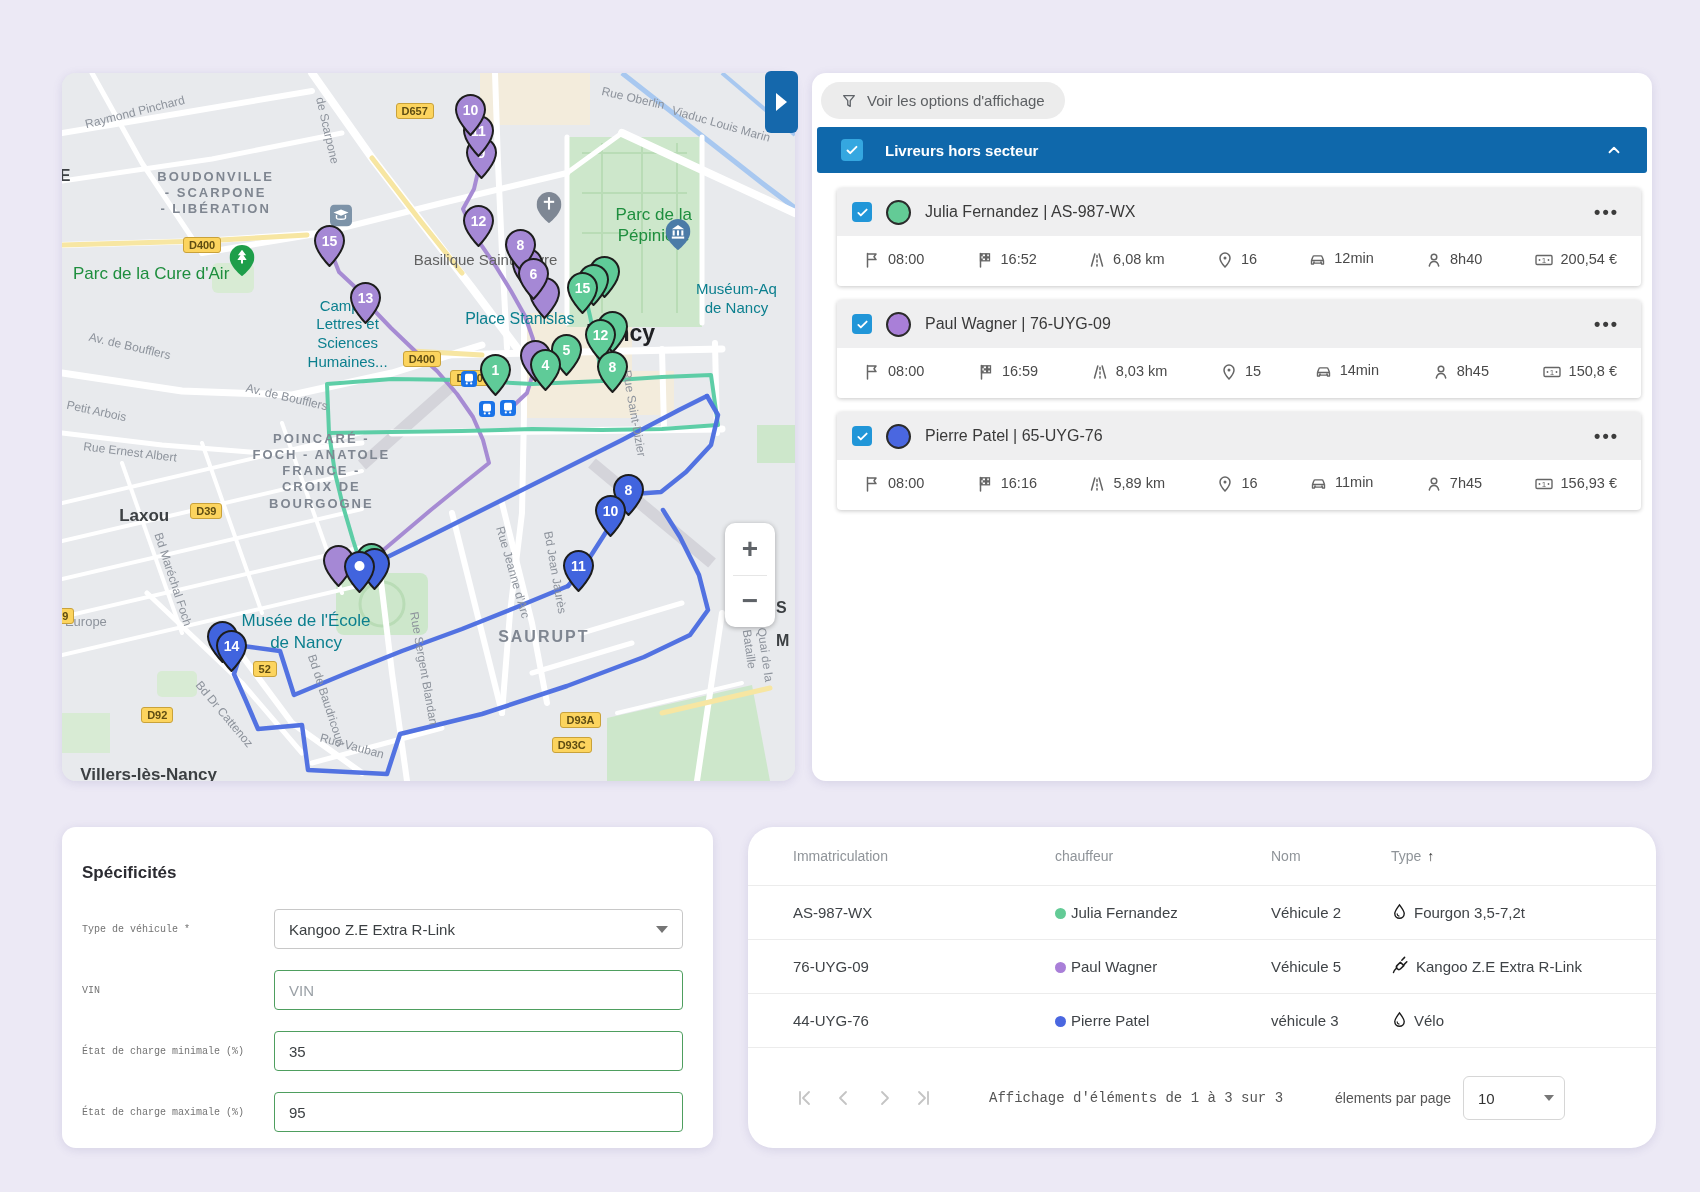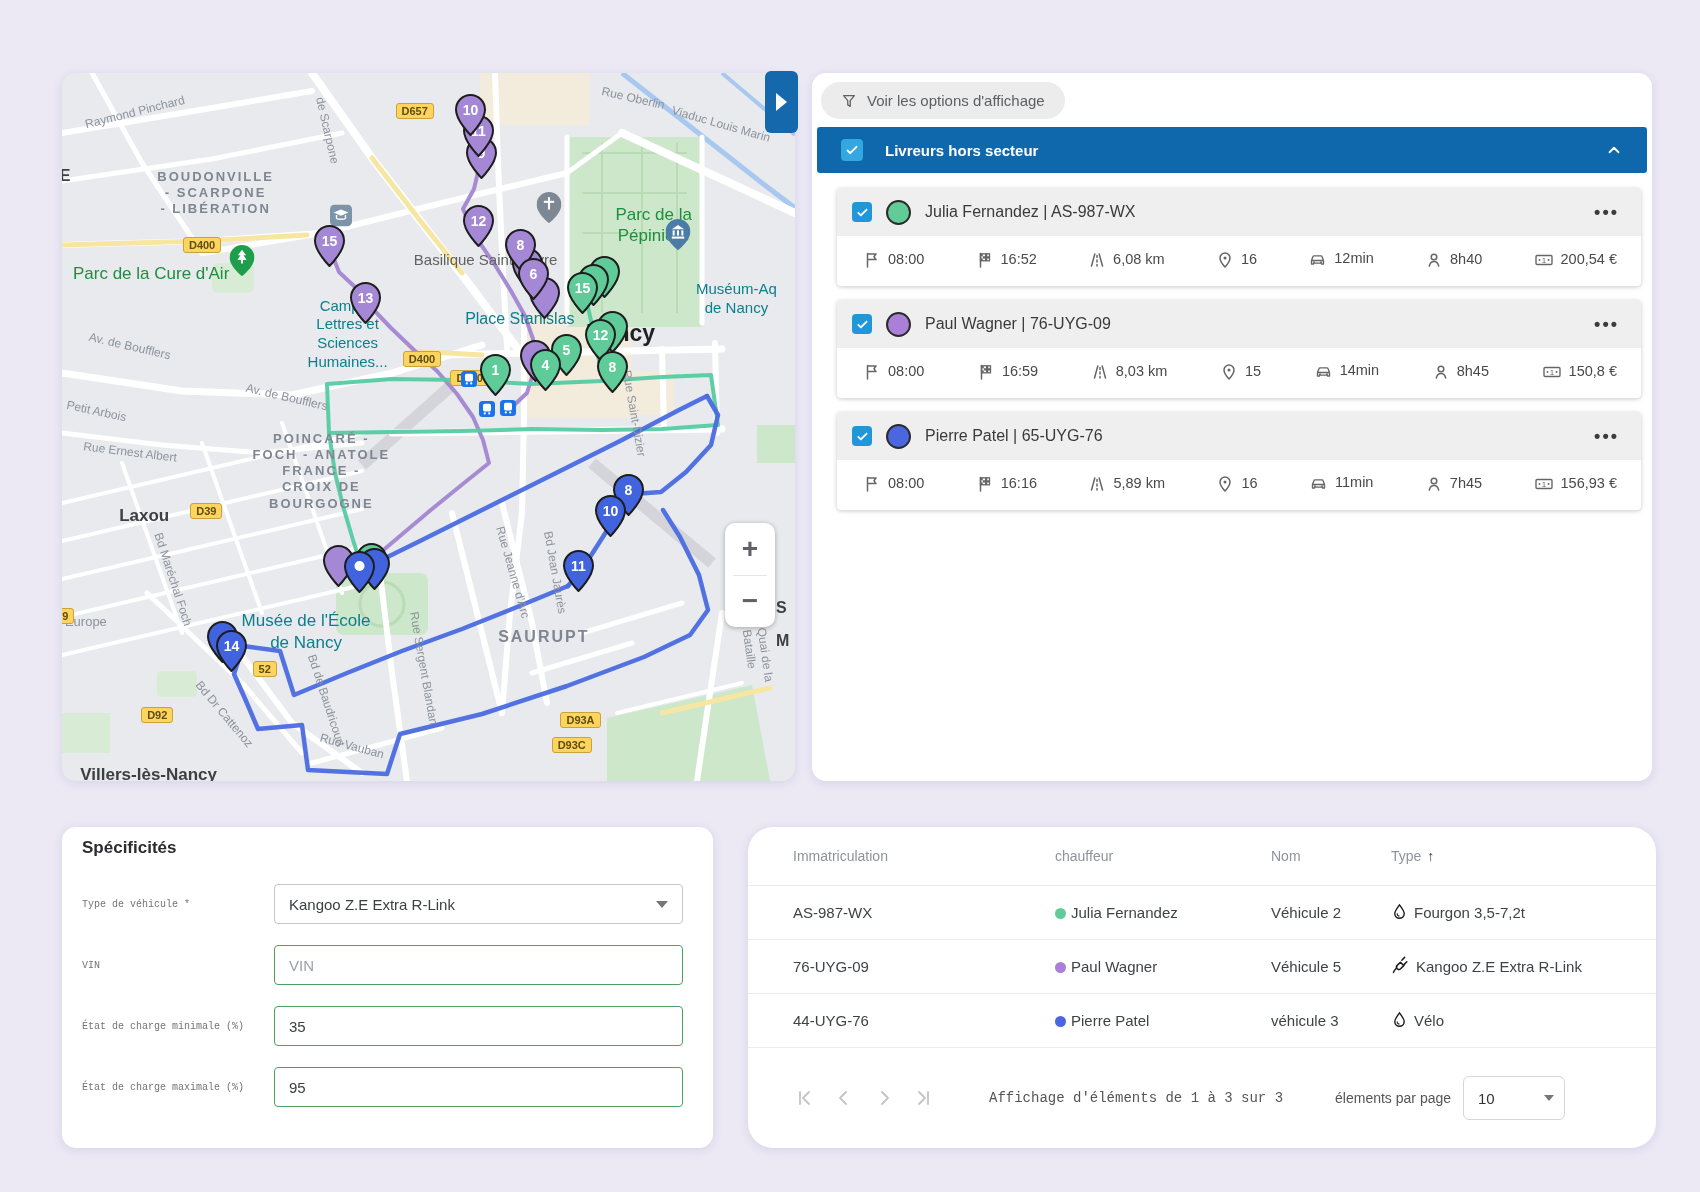--- a/index.html
+++ b/index.html
@@ -51,21 +51,21 @@
   .dhead{height:48px;background:#efeff0;display:flex;align-items:center;padding:0 22px 0 15px;gap:14px;}
   .avatar{width:25px;height:25px;border-radius:50%;border:2px solid #2b2b2b;box-sizing:border-box;}
   .dname{font-size:16px;color:#3a3a3a;}
   .dots{margin-left:auto;font-size:18px;letter-spacing:2px;color:#3c3c3c;font-weight:bold;cursor:pointer;line-height:10px;}
   .dstats{height:50px;display:flex;align-items:center;justify-content:space-between;padding:0 24px 0 26px;}
   .stat{display:flex;gap:7px;font-size:14.5px;color:#4a4a4a;}
   .stat svg{flex:0 0 auto;}
 
   
   .spec-card{left:62px;top:827px;width:651px;height:321px;background:#fff;border-radius:14px;
-             box-shadow:0 2px 10px rgba(90,80,150,.15);box-sizing:border-box;padding:11px 30px 0 20px;}
+             box-shadow:0 2px 10px rgba(90,80,150,.15);box-sizing:border-box;padding:36px 30px 0 20px;}
   .spec-title{font-size:17px;font-weight:bold;color:#2b2b31;margin-bottom:26px;}
   .frow{display:flex;align-items:center;margin-bottom:21px;}
   .flabel{flex:0 0 192px;font-size:10px;color:#737373;line-height:1.3;font-family:Liberation Mono, monospace;}
   .fctl{flex:1;}
   .select{height:38px;border:1px solid #c8c8c8;border-radius:4px;display:flex;align-items:center;
           padding:0 14px;font-size:15px;color:#3c4043;cursor:pointer;background:#fff;}
   .select .car{margin-left:auto;width:0;height:0;border-left:6px solid transparent;
           border-right:6px solid transparent;border-top:7px solid #757575;}
   .ginput{width:100%;height:40px;border:1.5px solid #4e9e5f;border-radius:4px;box-sizing:border-box;
           padding:0 14px;font-size:15px;color:#3c4043;outline:none;font-family:"Liberation Sans",sans-serif;}

